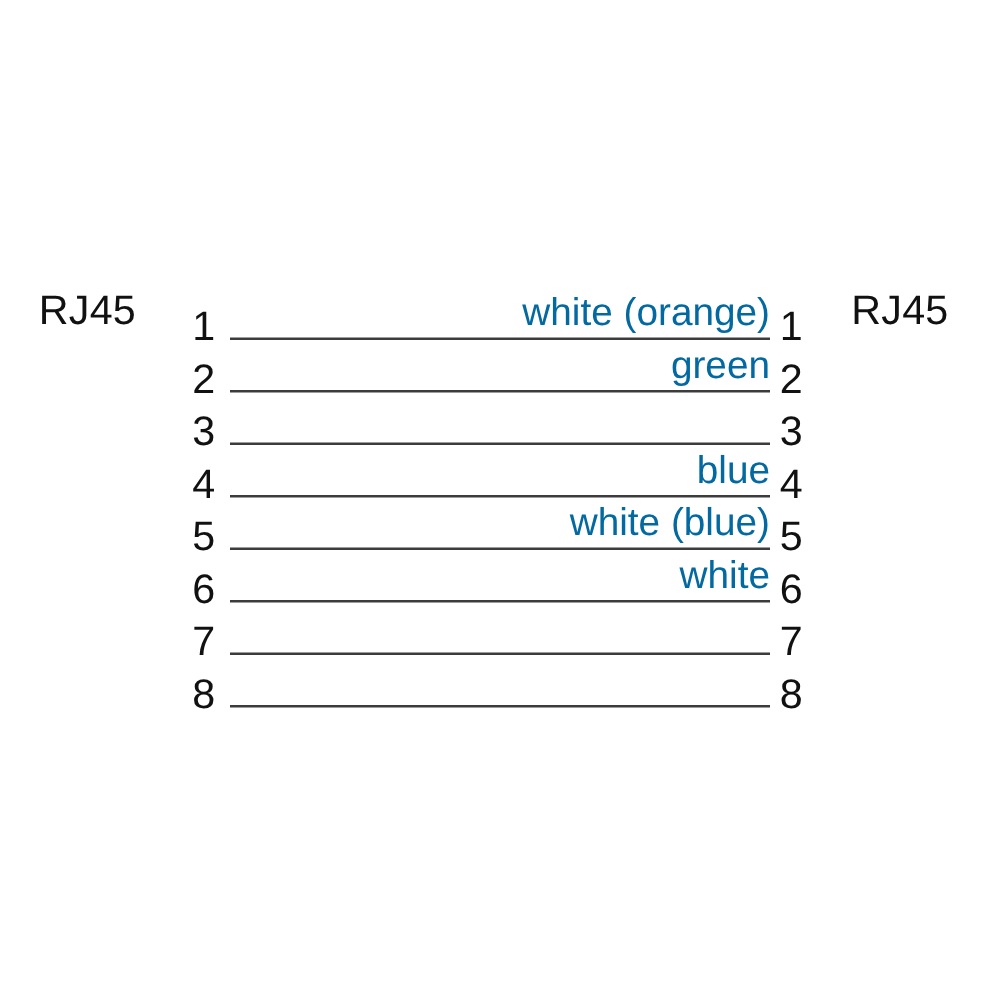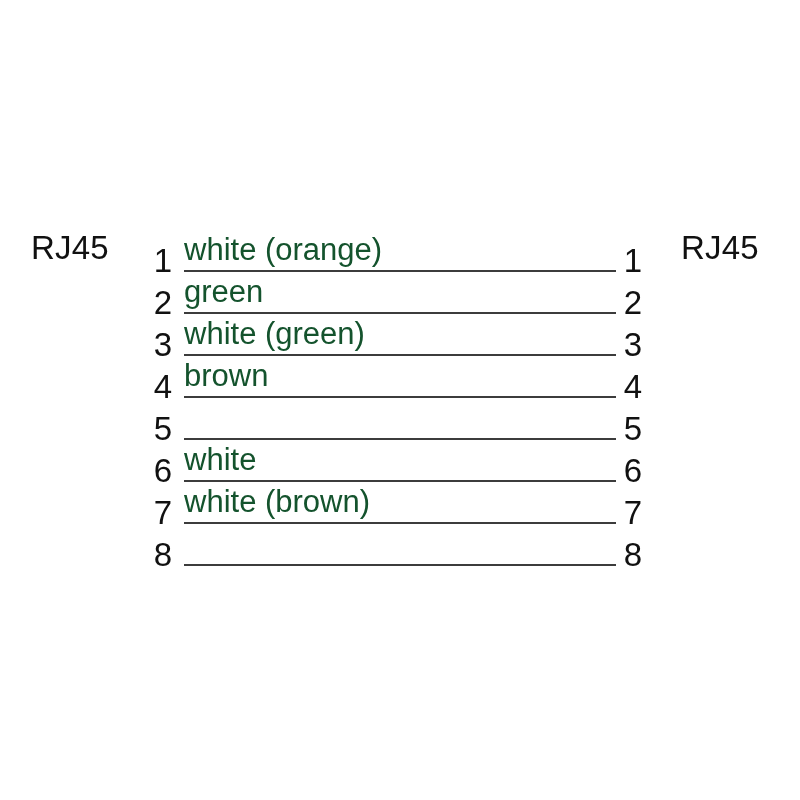--- a/index.html
+++ b/index.html
@@ -75,24 +75,24 @@
   .pin-right {
     left: 618px;
   }
 
   
   .wire-name {
     position: absolute;
     left: 184px;
     width: 432px;
     top: -1px;
-    text-align: left;
+    text-align: right;
     font-size: 31px;
     line-height: 34px;
-    color: #14532d;
+    color: #0369a1;
     white-space: nowrap;
   }
 </style>
 </head>
 <body>
 
 <div id="diagram">
 
   <div class="connector-label" id="connector-left">RJ45</div>
 
@@ -106,48 +106,47 @@
   </div>
 
   <div class="wire-row" style="top:276px">
     <div class="wire-name">green</div>
     <div class="pin pin-left">2</div>
     <div class="wire-line"></div>
     <div class="pin pin-right">2</div>
   </div>
 
   <div class="wire-row" style="top:318px">
-    <div class="wire-name">white (green)</div>
     <div class="pin pin-left">3</div>
     <div class="wire-line"></div>
     <div class="pin pin-right">3</div>
   </div>
 
   <div class="wire-row" style="top:360px">
-    <div class="wire-name">brown</div>
+    <div class="wire-name">blue</div>
     <div class="pin pin-left">4</div>
     <div class="wire-line"></div>
     <div class="pin pin-right">4</div>
   </div>
 
   <div class="wire-row" style="top:402px">
+    <div class="wire-name">white (blue)</div>
     <div class="pin pin-left">5</div>
     <div class="wire-line"></div>
     <div class="pin pin-right">5</div>
   </div>
 
   <div class="wire-row" style="top:444px">
     <div class="wire-name">white</div>
     <div class="pin pin-left">6</div>
     <div class="wire-line"></div>
     <div class="pin pin-right">6</div>
   </div>
 
   <div class="wire-row" style="top:486px">
-    <div class="wire-name">white (brown)</div>
     <div class="pin pin-left">7</div>
     <div class="wire-line"></div>
     <div class="pin pin-right">7</div>
   </div>
 
   <div class="wire-row" style="top:528px">
     <div class="pin pin-left">8</div>
     <div class="wire-line"></div>
     <div class="pin pin-right">8</div>
   </div>

